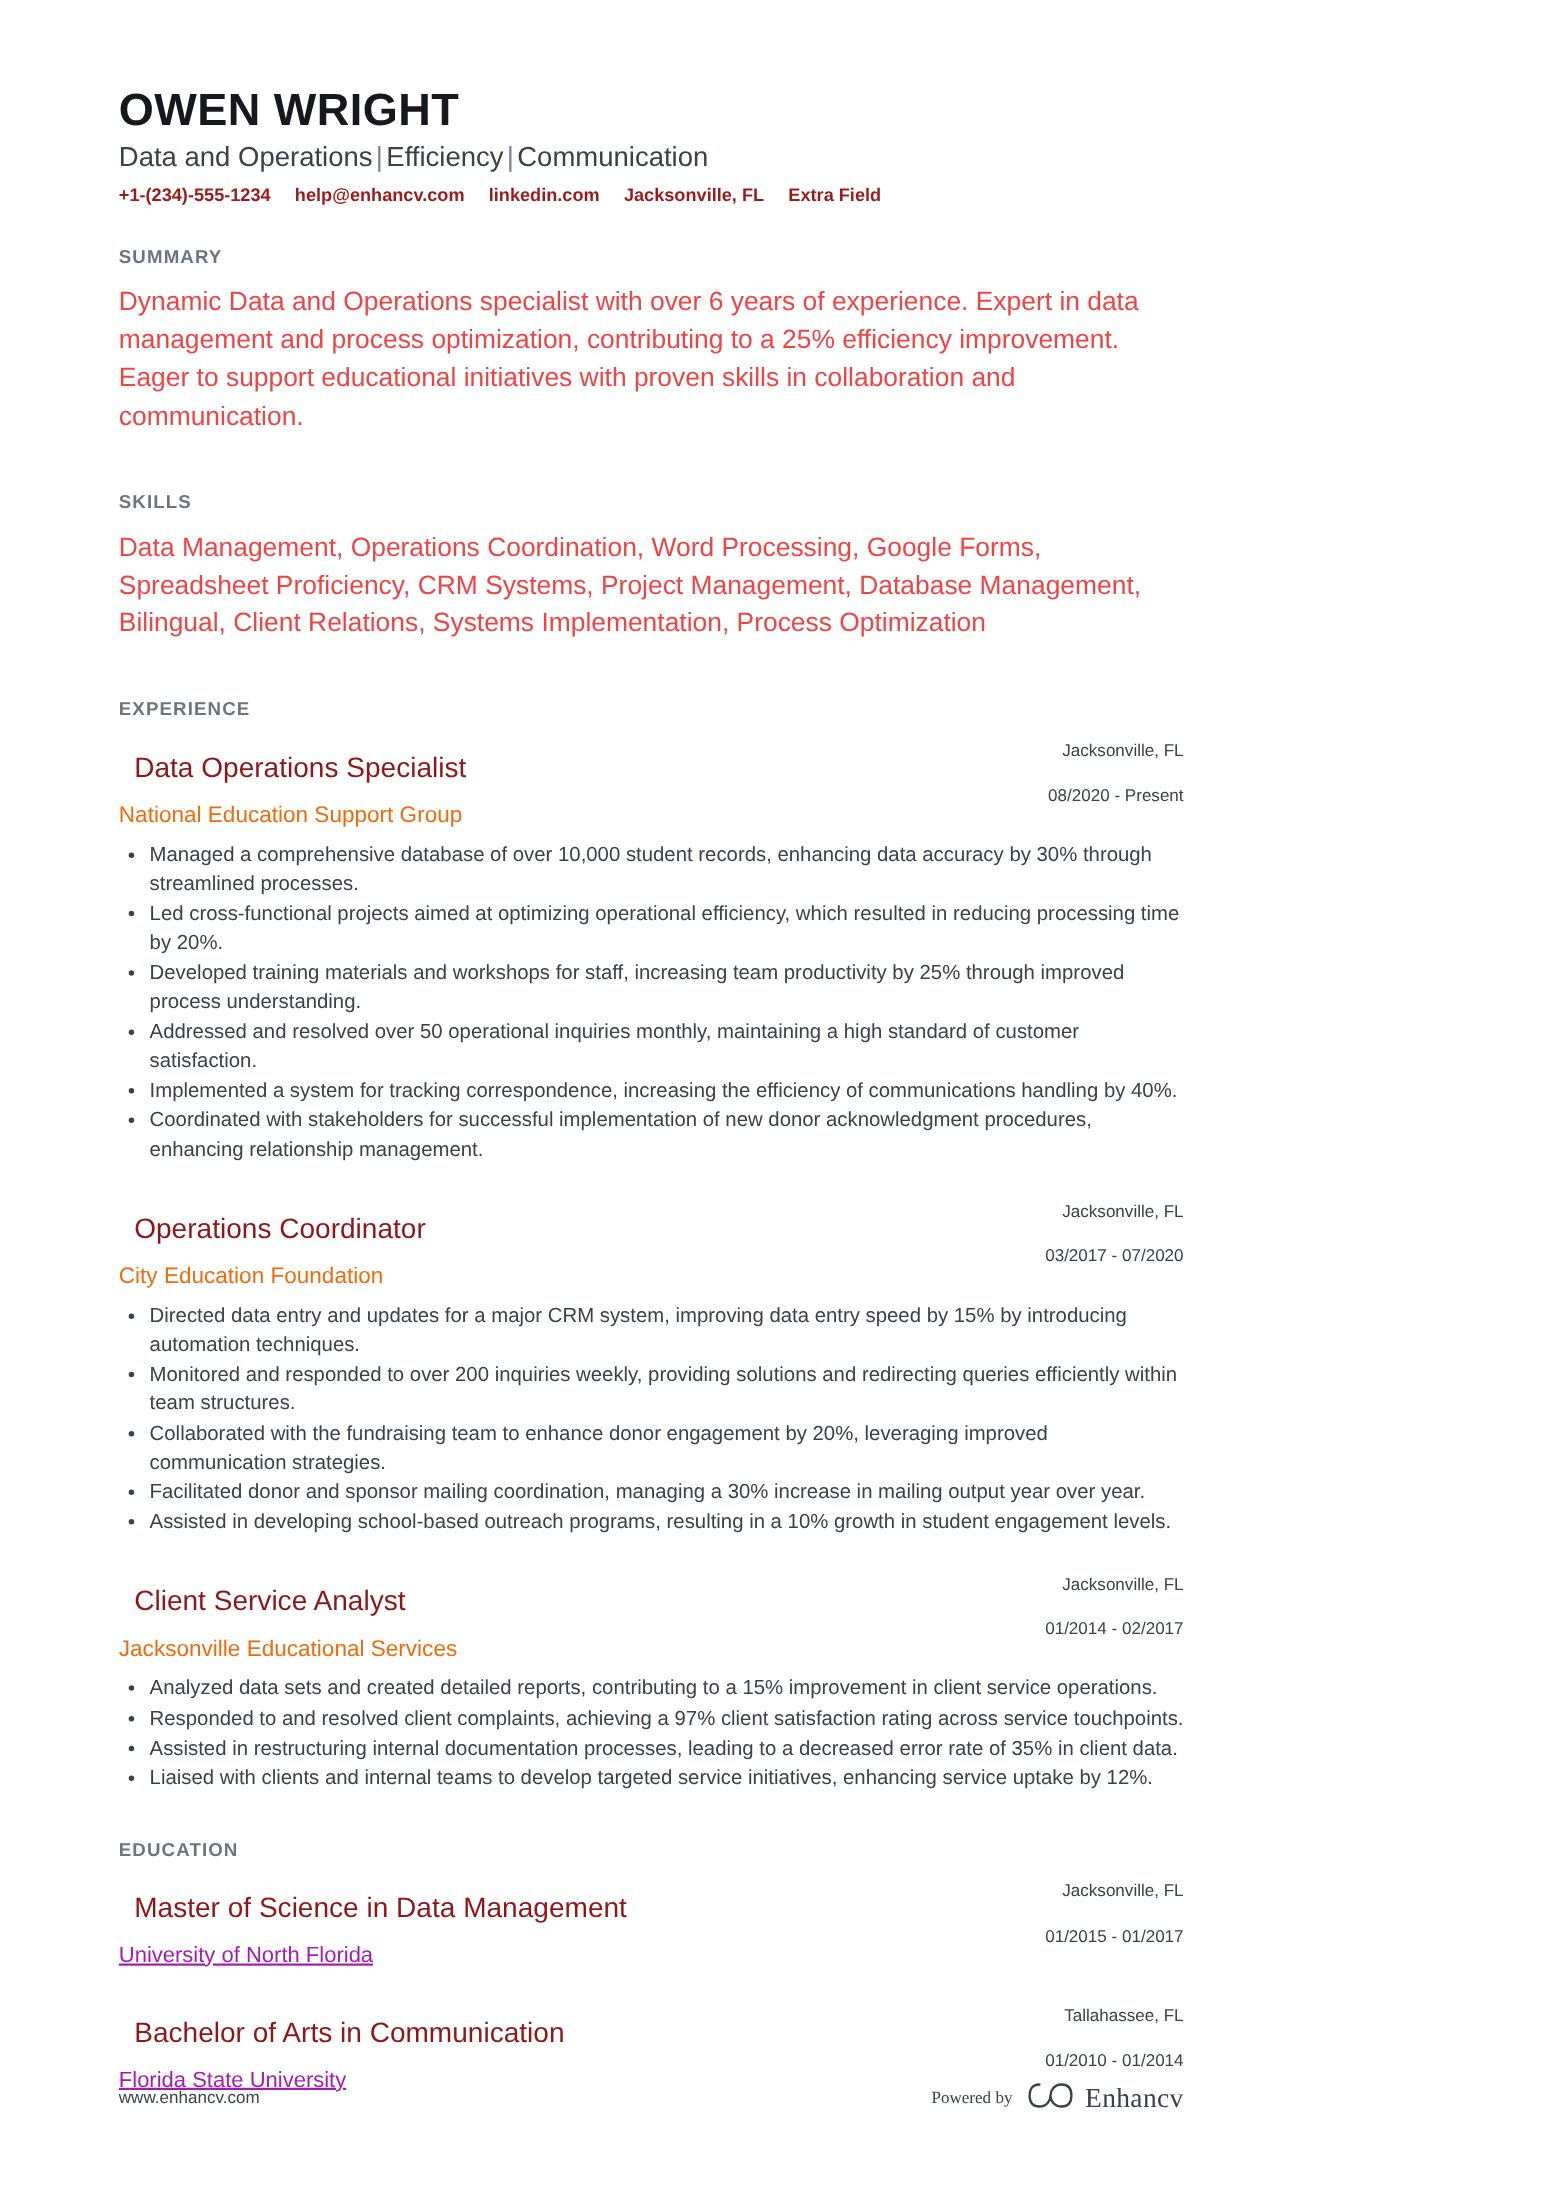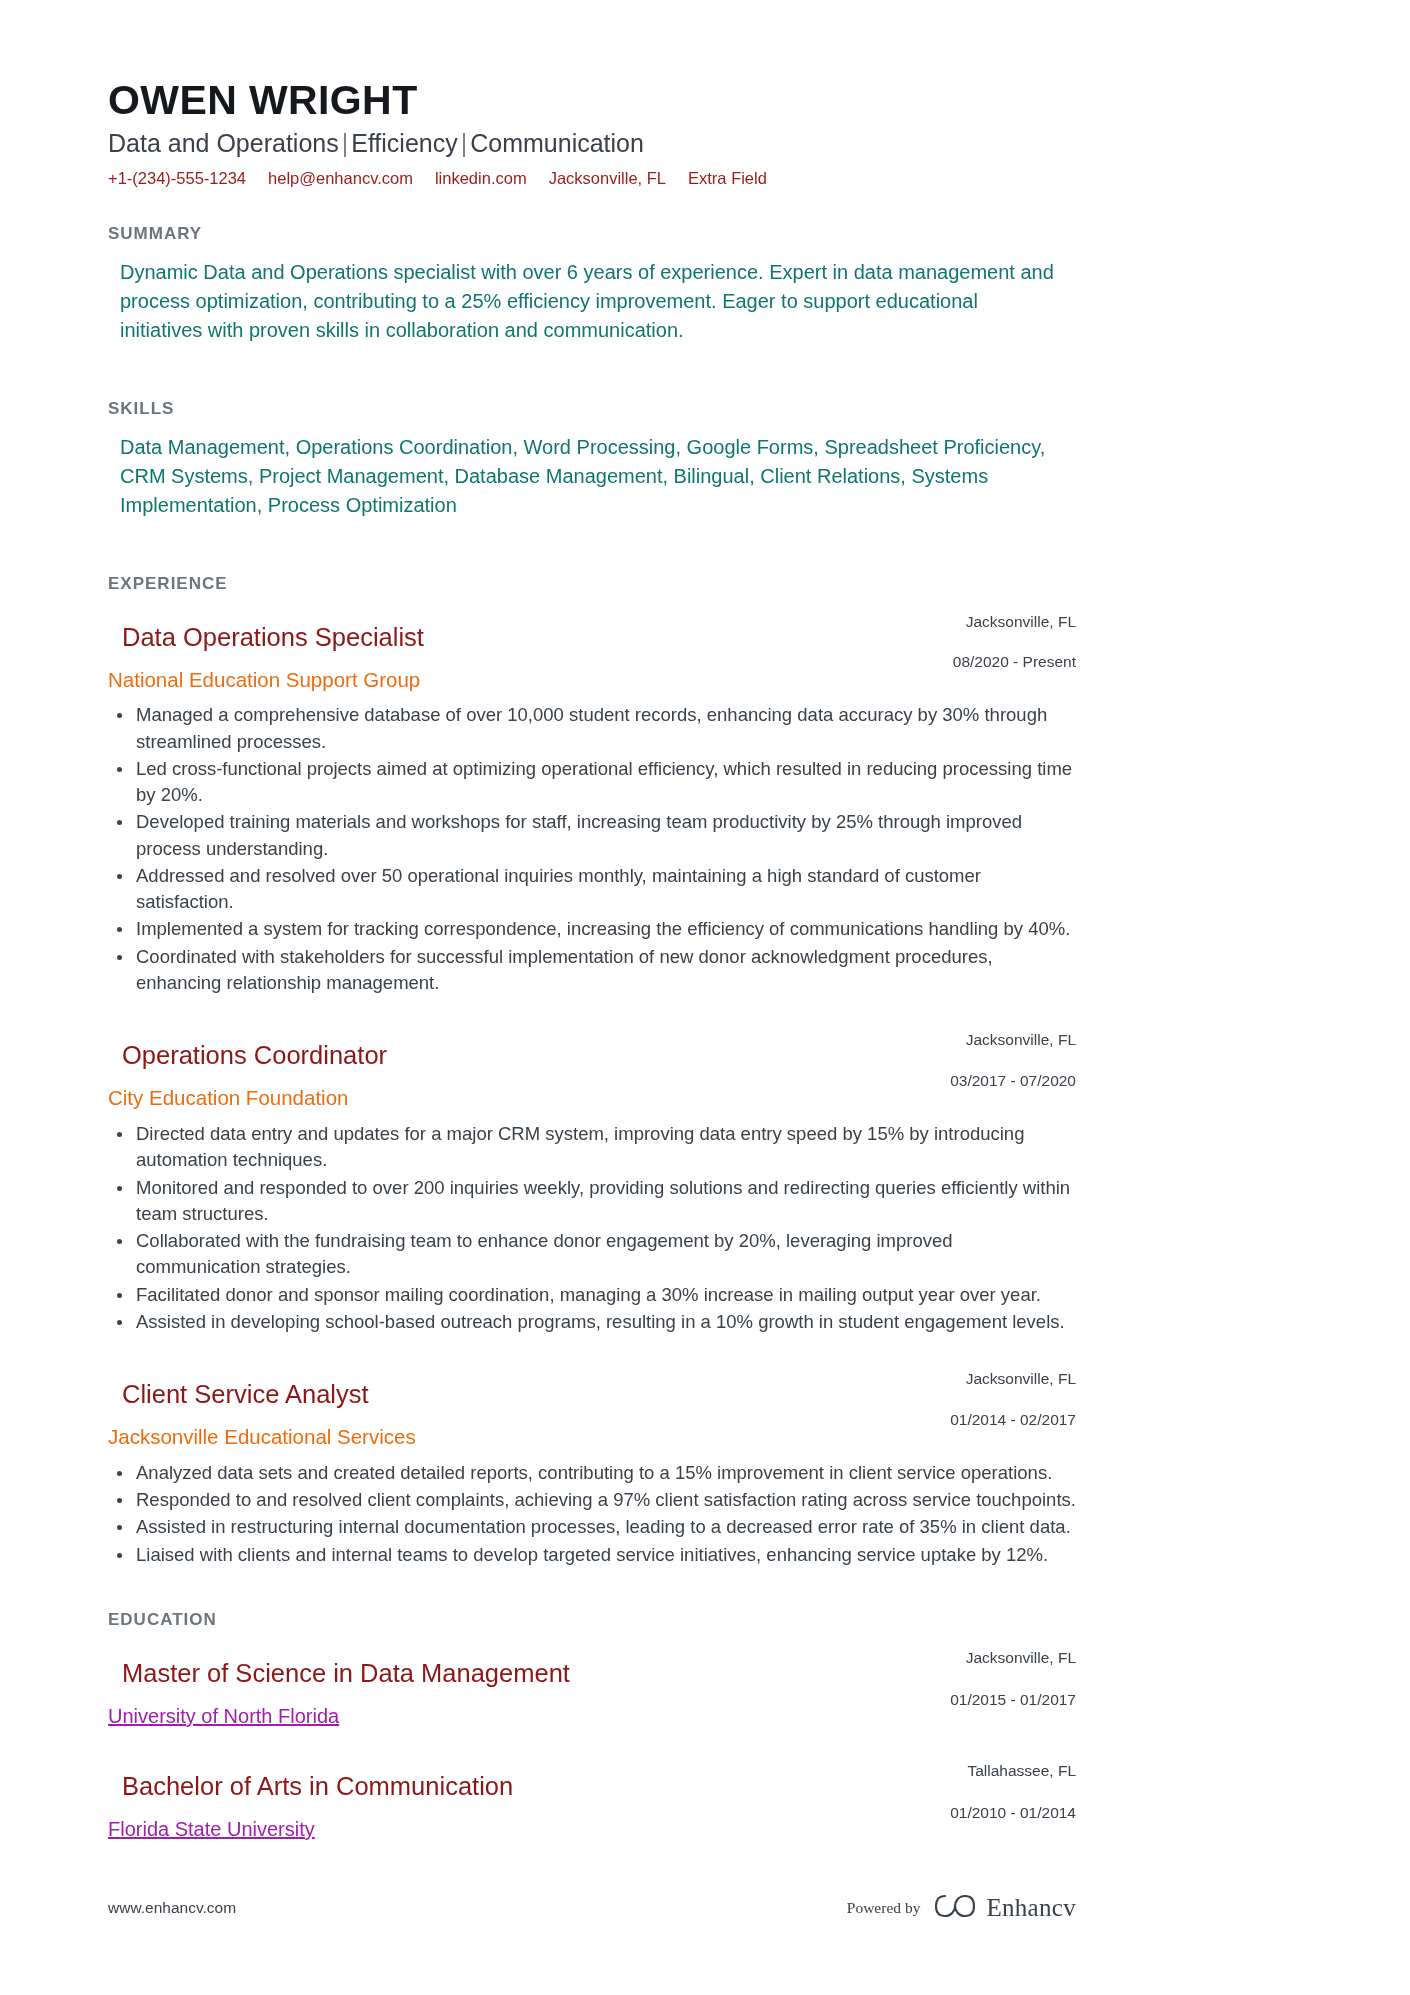--- a/index.html
+++ b/index.html
@@ -46,20 +46,21 @@
     color: #7b838c;
     padding: 0 3px;
     font-weight: 300;
   }
   .contact-row {
     display: flex;
     flex-wrap: wrap;
     align-items: flex-start;
     gap: 0;
     margin-bottom: 34px;
+    font-weight: bold;
   }
   .contact-item {
     font-size: 16.5px;
     color: #9b1b1b;
     line-height: 1.3;
     margin-right: 22px;
     white-space: nowrap;
   }
   .contact-item:last-child { margin-right: 0; }
 
@@ -67,24 +68,24 @@
   .section { margin-bottom: 8px; }
   .section-title {
     font-size: 17px;
     font-weight: 700;
     letter-spacing: 1.0px;
     color: #6c757d;
     text-transform: uppercase;
     margin: 0 0 14px 0;
   }
   .body-text {
-    font-size: 20px;
+    font-size: 24px;
     line-height: 1.45;
-    color: #0f766e;
-    margin: 12px;
+    color: #ef4444;
+    margin: 0;
     max-width: 1185px;
   }
   .gap-34 { height: 34px; }
   .gap-42 { height: 42px; }
   .entry-head {
     display: flex;
     justify-content: space-between;
     align-items: flex-start;
   }
   .entry-left { flex: 1 1 auto; min-width: 0; padding-right: 20px; }

